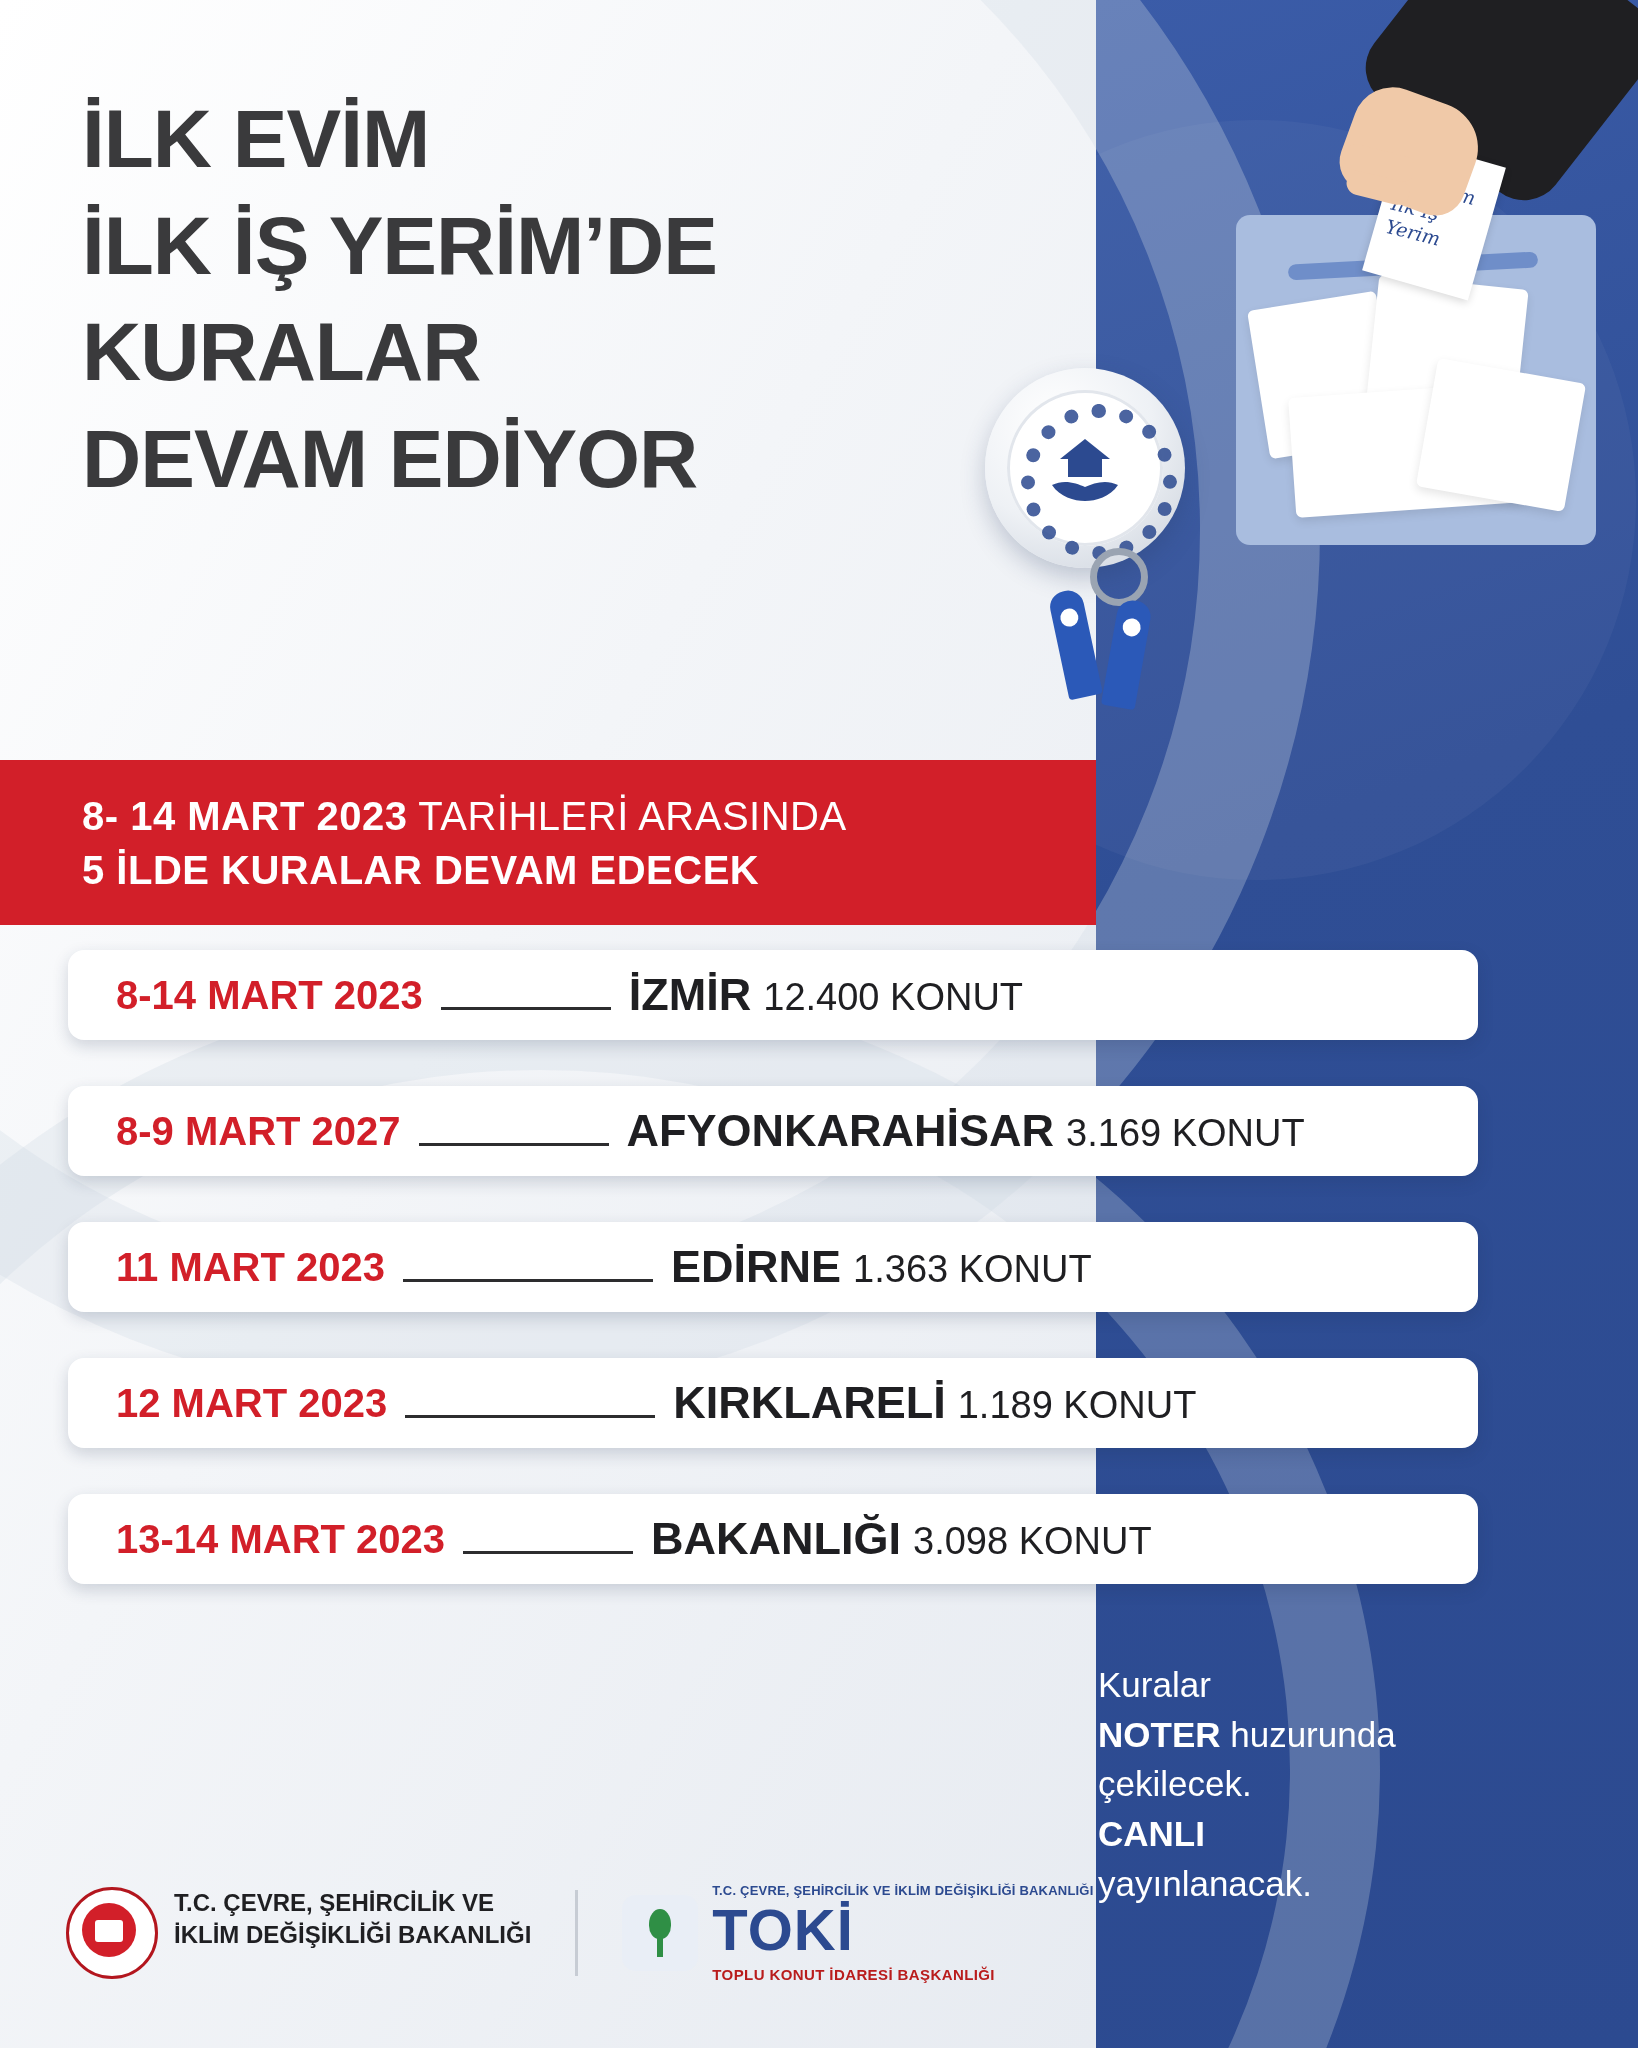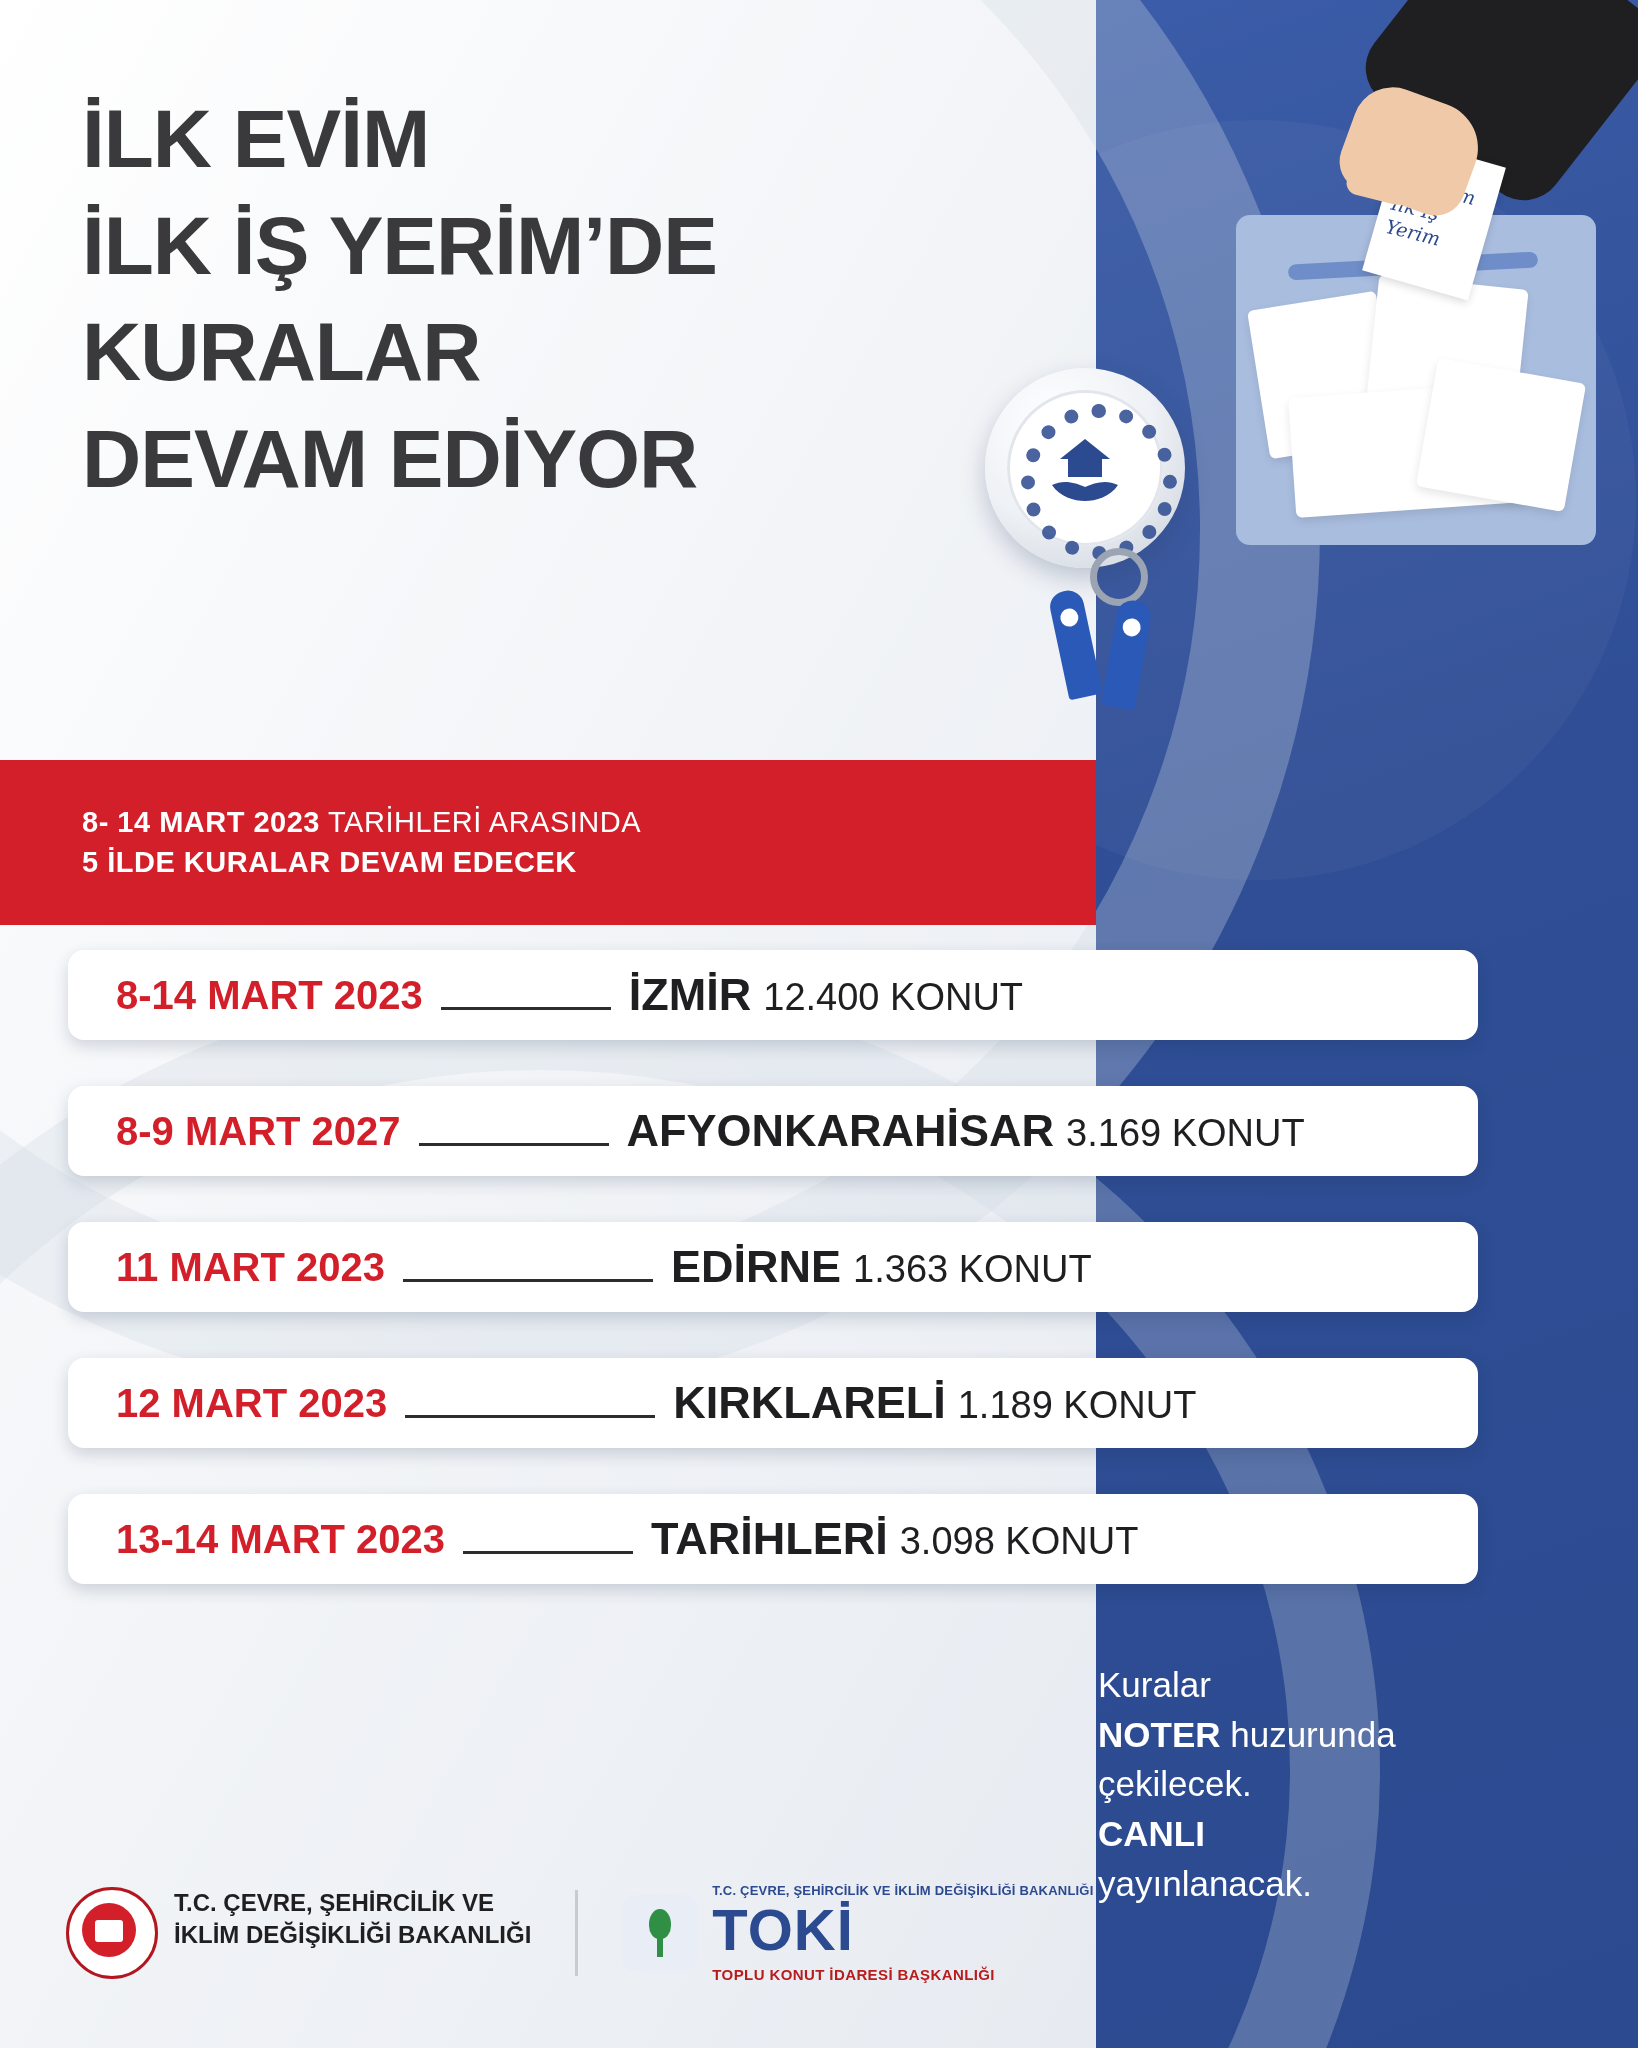--- a/index.html
+++ b/index.html
@@ -208,21 +208,21 @@
     width: 1096px; height: 165px;
     background: #d21f29;
     display: flex;
     flex-direction: column;
     justify-content: center;
     padding-left: 82px;
     box-sizing: border-box;
   }
   .red-line {
     color: #ffffff;
-    font-size: 29px;
+    font-size: 40px;
     line-height: 1.35;
     font-weight: bold;
     letter-spacing: .5px;
   }
   .red-line b { font-weight: bold; }
   .red-line .thin { font-weight: normal; }
 
   
   .rows {
     position: absolute;
@@ -470,21 +470,21 @@
       <div class="row-right">
         <span class="row-city">KIRKLARELİ</span>
         <span class="row-units">1.189 KONUT</span>
       </div>
     </div>
 
     <div class="row">
       <div class="row-date">13-14 MART 2023</div>
       <div class="row-dash" style="width:170px"></div>
       <div class="row-right">
-        <span class="row-city">TARİHLERİ</span>
+        <span class="row-city">BAKANLIĞI</span>
         <span class="row-units">3.098 KONUT</span>
       </div>
     </div>
 
   </div>
 
   <div class="note">
     <div>Kuralar</div>
     <div><b>NOTER</b><span> huzurunda</span></div>
     <div>çekilecek.</div>

